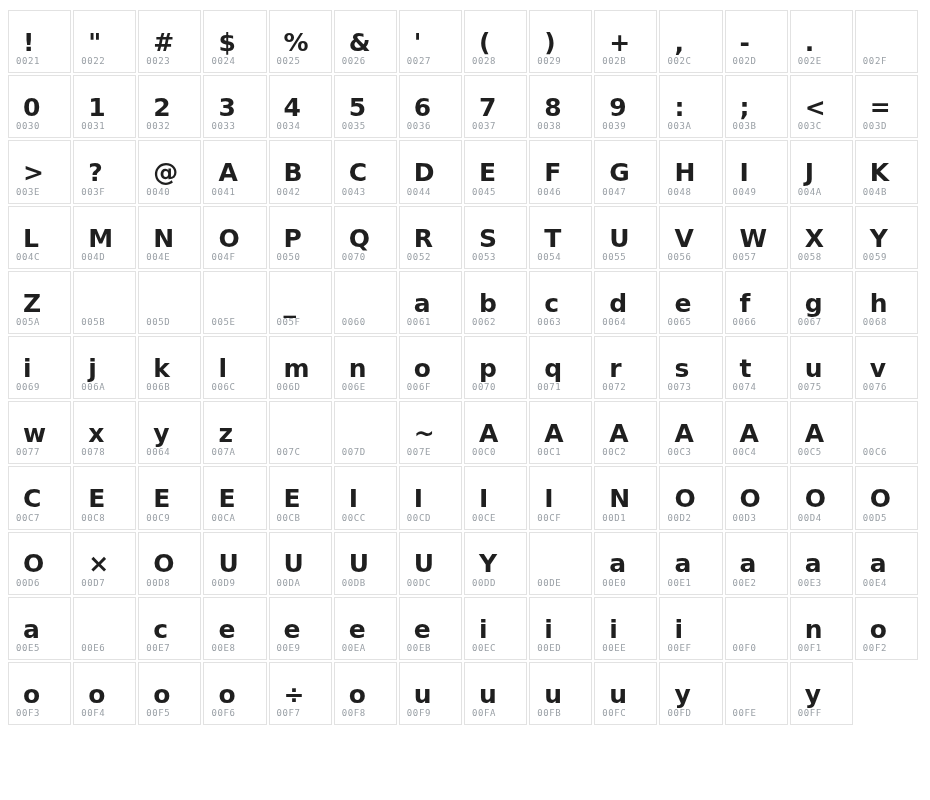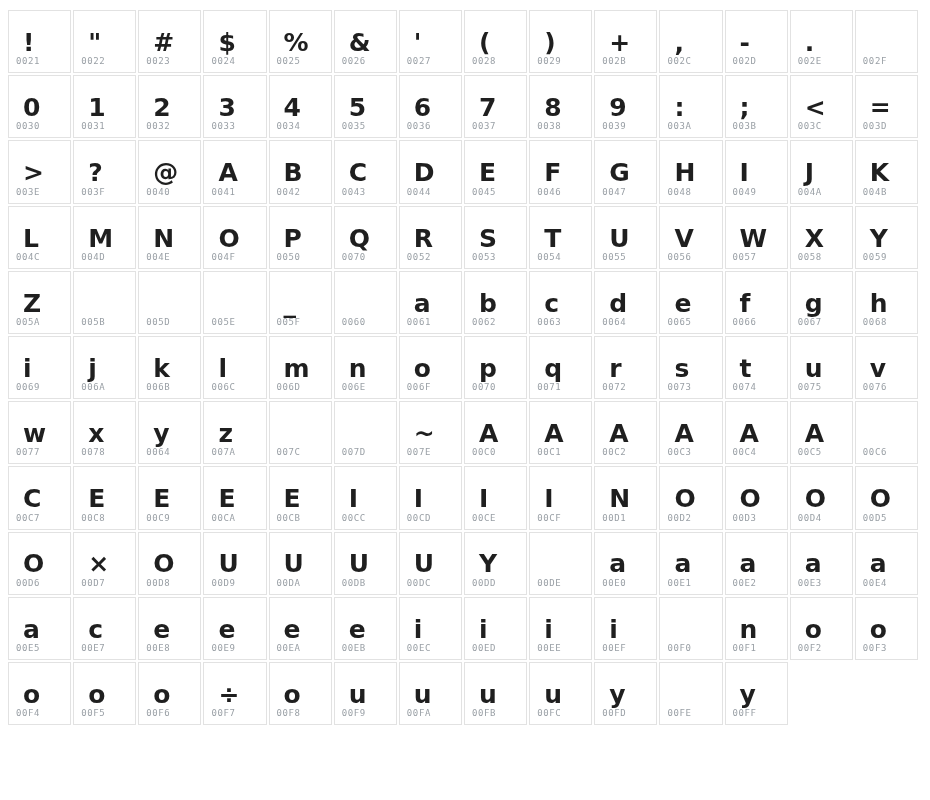--- a/index.html
+++ b/index.html
@@ -557,20 +557,24 @@
     </div>
     <div class="cell">
       <div class="glyph">a</div>
       <div class="code">00E4</div>
     </div>
     <div class="cell">
       <div class="glyph">a</div>
       <div class="code">00E5</div>
     </div>
     <div class="cell">
+      <div class="glyph"></div>
+      <div class="code">00E6</div>
+    </div>
+    <div class="cell">
       <div class="glyph">c</div>
       <div class="code">00E7</div>
     </div>
     <div class="cell">
       <div class="glyph">e</div>
       <div class="code">00E8</div>
     </div>
     <div class="cell">
       <div class="glyph">e</div>
       <div class="code">00E9</div>

